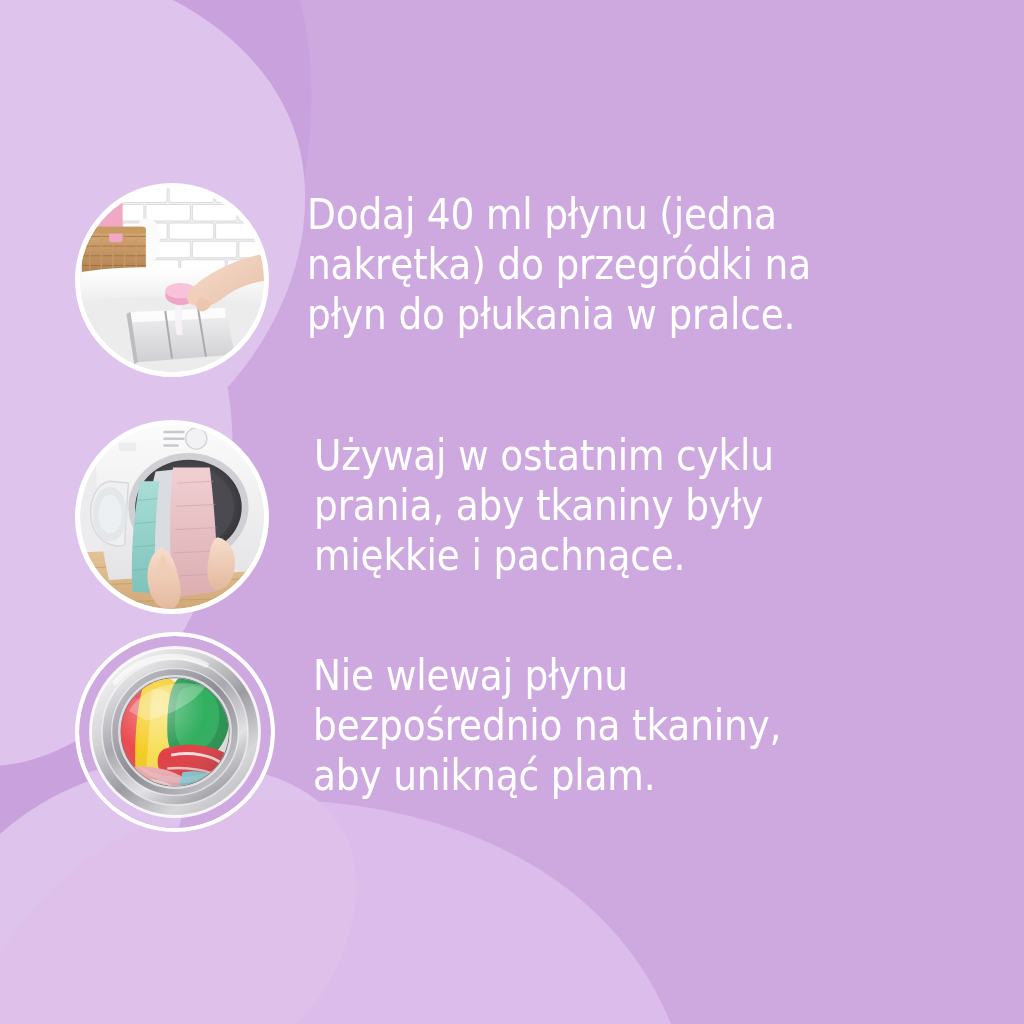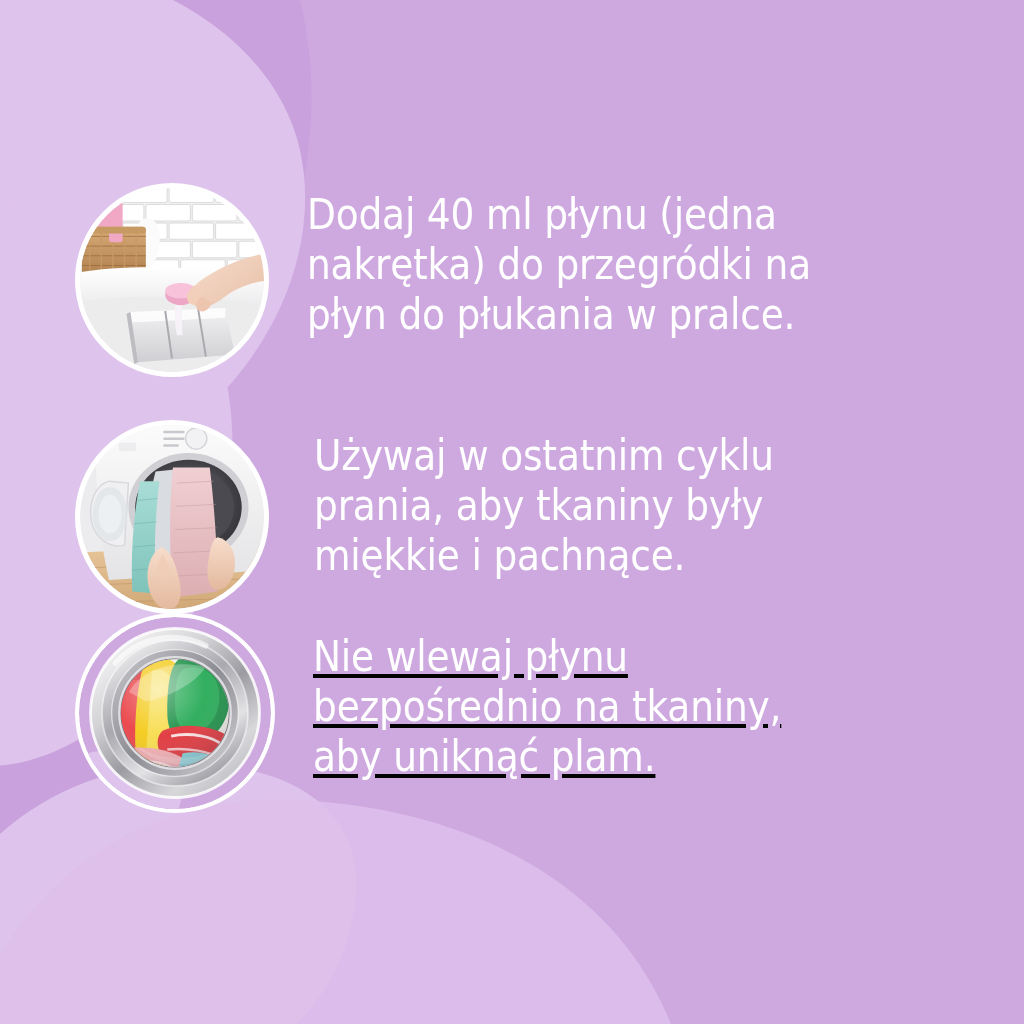--- a/index.html
+++ b/index.html
@@ -40,21 +40,21 @@
 
   .step {
     position: absolute;
     left: 0;
     width: 1024px;
     display: flex;
     align-items: flex-start;
   }
   .step-1 { top: 183px; }
   .step-2 { top: 420px; gap: 7px; }
-  .step-3 { top: 613px; text-decoration: underline; }
+  .step-3 { top: 632px; }
 
   
   .thumb {
     position: relative;
     flex: 0 0 auto;
     margin-left: 75px;
     width: 194px;
     height: 194px;
     border-radius: 50%;
     background: #ffffff;

